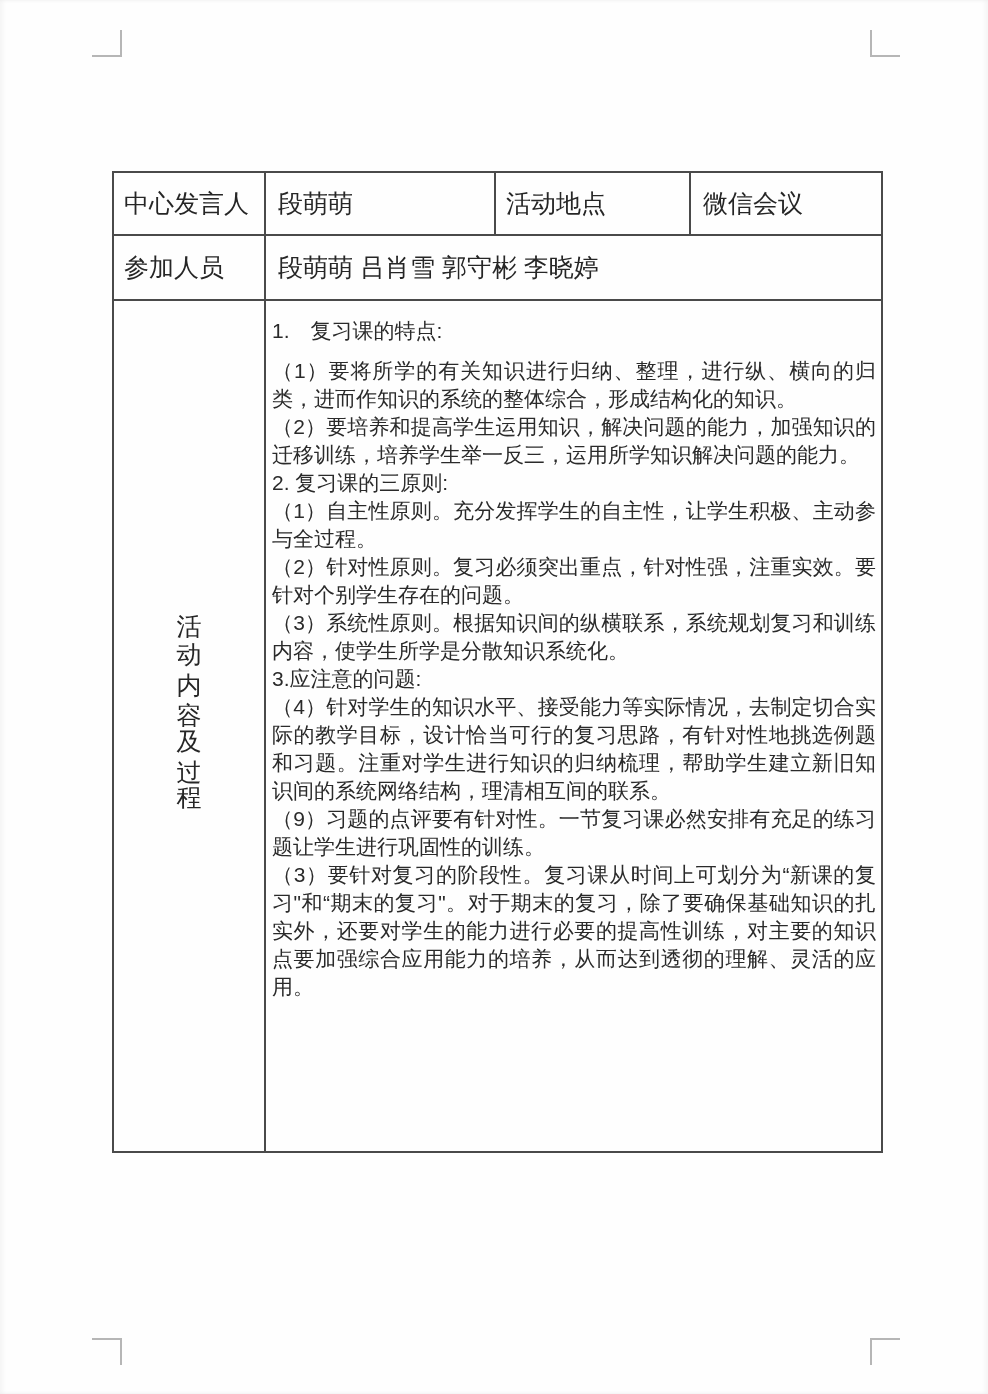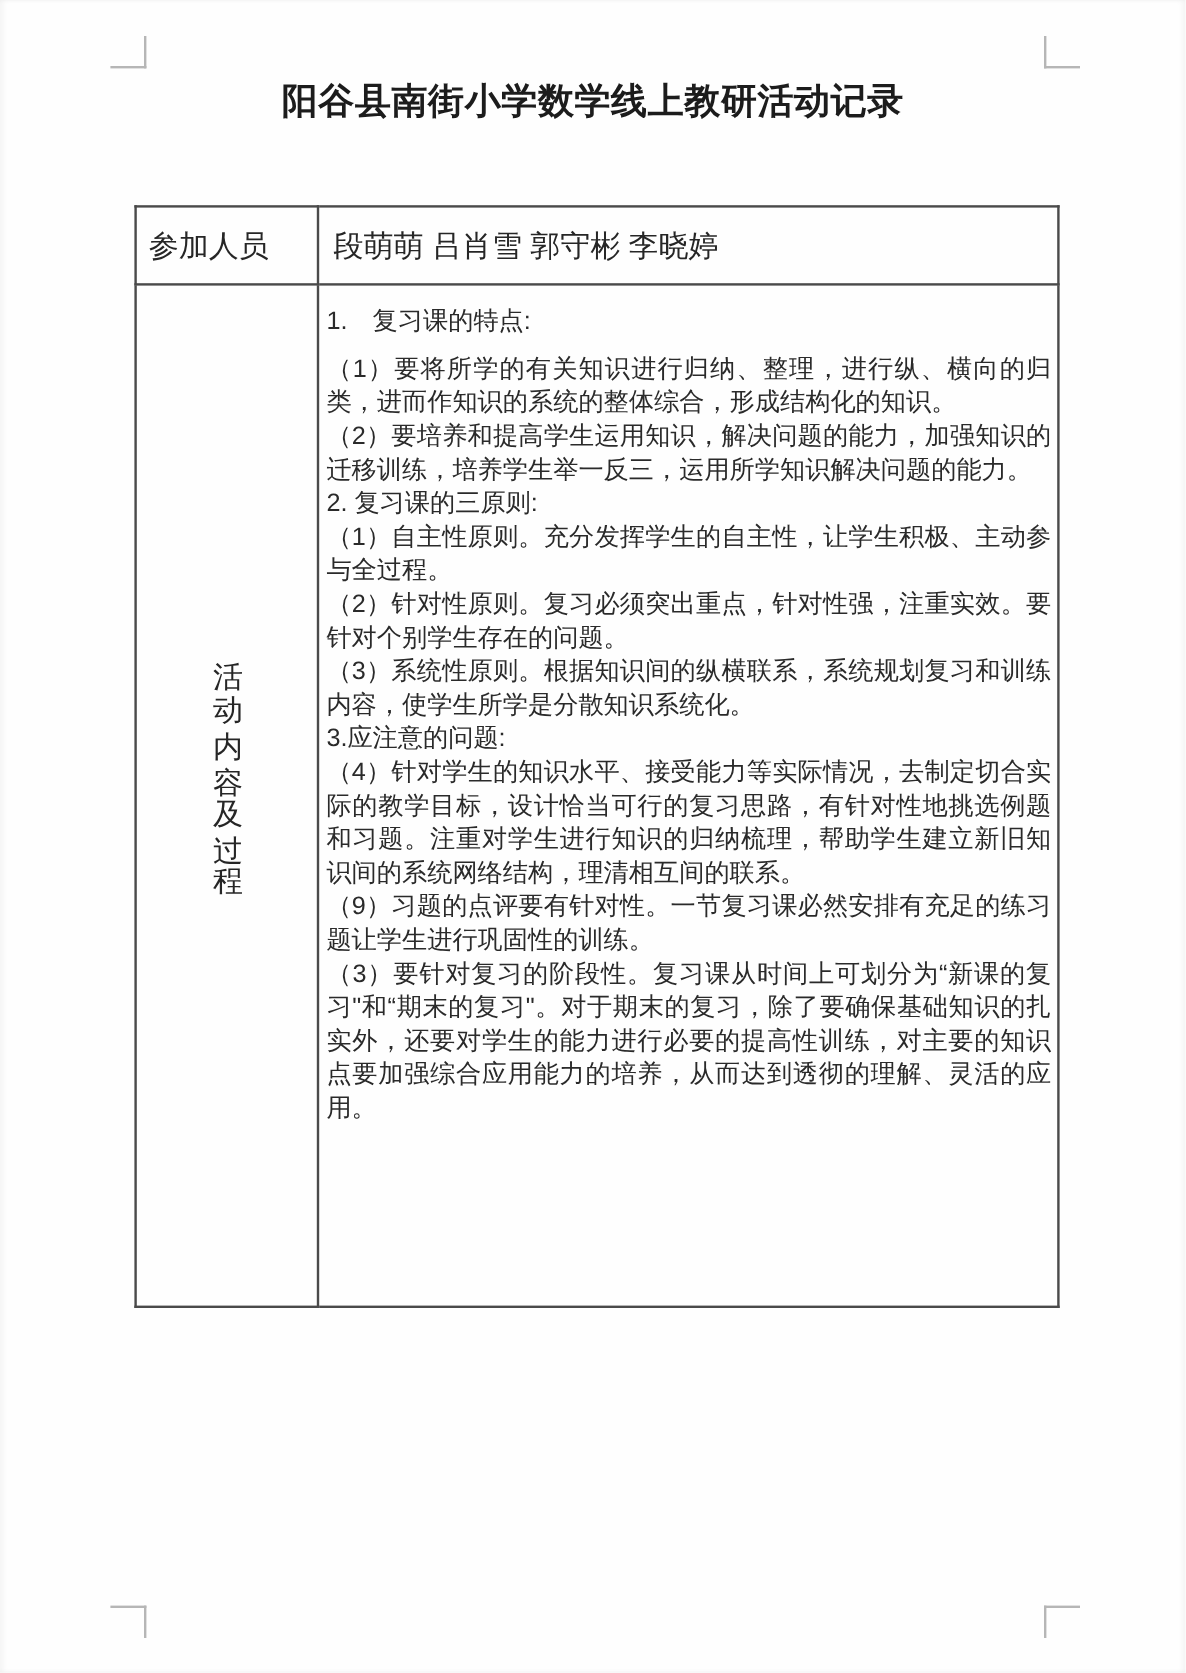--- a/index.html
+++ b/index.html
@@ -74,31 +74,36 @@
 </head>
 <body>
 
 <div class="page">
 
   <div class="crop tl"></div>
   <div class="crop tr"></div>
   <div class="crop bl"></div>
   <div class="crop br"></div>
 
-  <div class="title">阳谷县南街小学数学线上教研活动记录</div>
 
 
   <table class="record-table">
     <colgroup>
       <col style="width:152px">
         <col style="width:230px">
         <col style="width:195px">
         <col style="width:192px">
     </colgroup>
     <tbody>
+      <tr class="r2">
+        <td class="lbl">中心发言人</td>
+        <td class="val">段萌萌</td>
+        <td class="lbl">活动地点</td>
+        <td class="val">微信会议</td>
+      </tr>
       <tr class="r3">
         <td class="lbl">参加人员</td>
         <td class="val" colspan="3">段萌萌 吕肖雪 郭守彬 李晓婷</td>
       </tr>
       <tr>
         <td class="vlabel-cell">
           <div class="vlabel">活动内容及过程</div>
         </td>
         <td class="content-cell" colspan="3">
           <p class="gap-after">1.　复习课的特点:</p>

